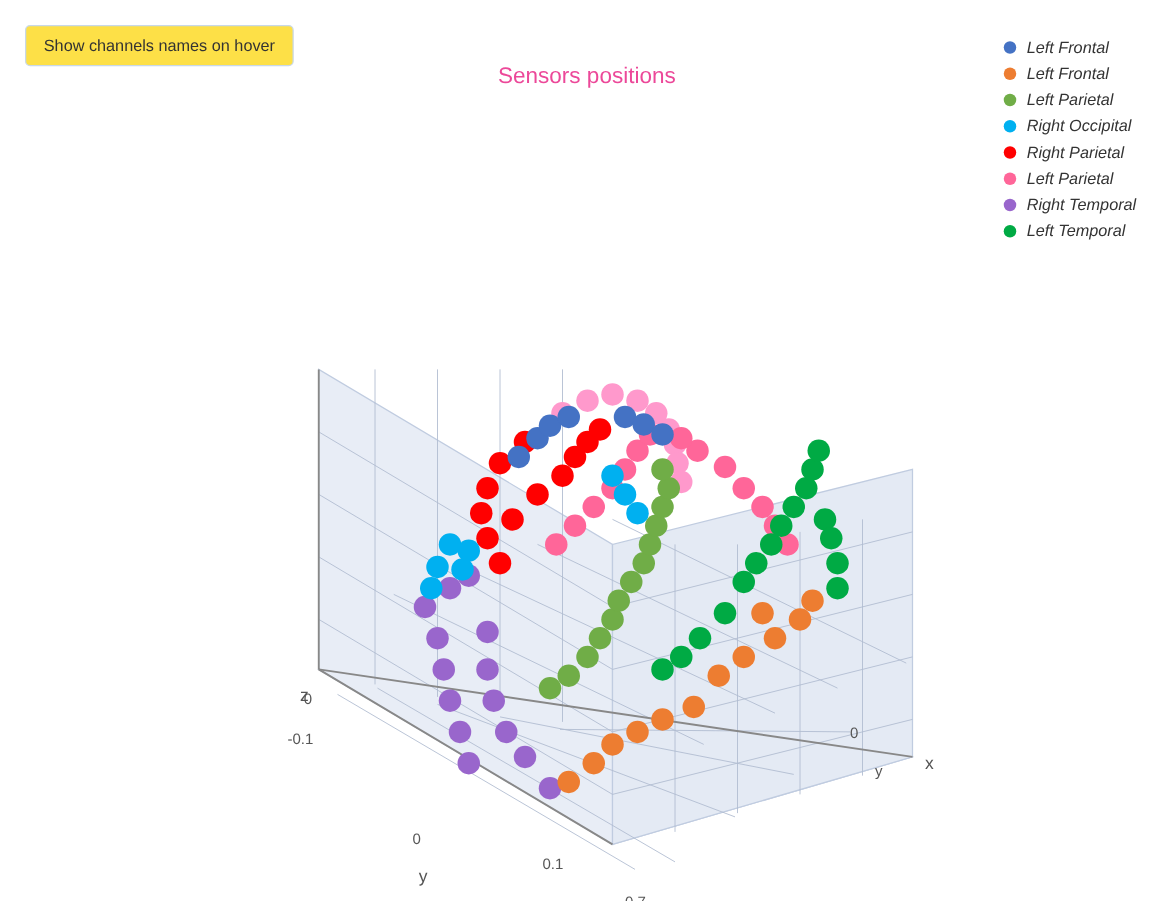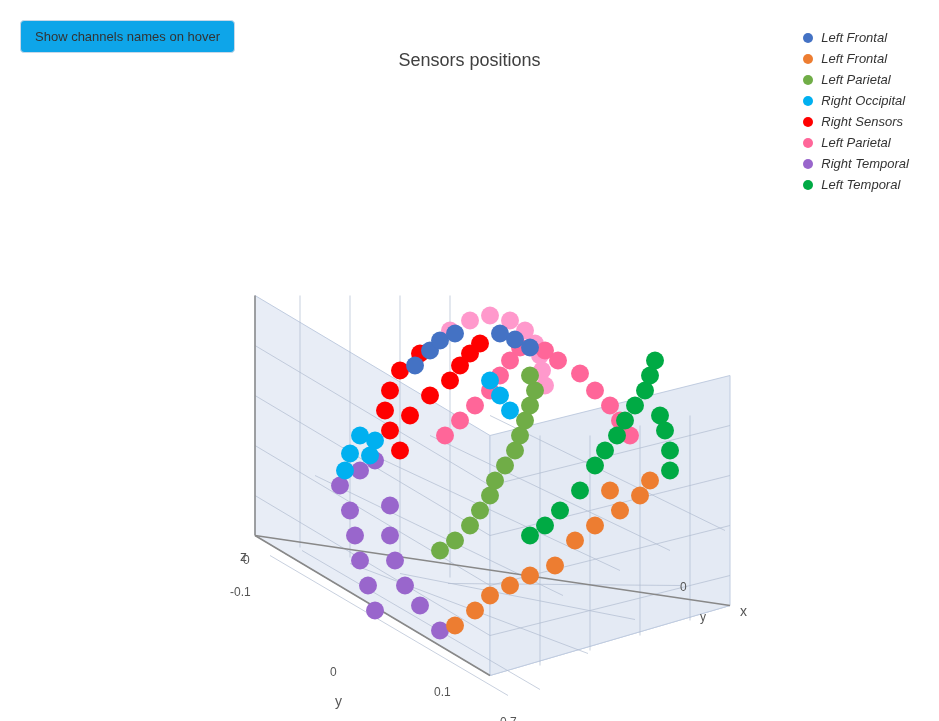--- a/index.html
+++ b/index.html
@@ -14,37 +14,37 @@
     .controls {
       position: absolute;
       top: 20px;
       left: 20px;
       display: flex;
       flex-direction: column;
       gap: 8px;
       z-index: 10;
     }
     .control-btn {
-      background: #0ea5e9;
+      background: #fde047;
       border: 1px solid #c8d8e8;
       border-radius: 4px;
       padding: 8px 14px;
       font-size: 13px;
       color: #333;
       cursor: pointer;
       text-align: center;
       white-space: nowrap;
     }
     .chart-title {
       position: absolute;
       top: 50px;
       left: 50%;
       transform: translateX(-50%);
       font-size: 18px;
-      color: #404040;
+      color: #ec4899;
       font-weight: normal;
     }
     .legend {
       position: absolute;
       top: 30px;
       right: 30px;
       display: flex;
       flex-direction: column;
       gap: 6px;
       font-style: italic;
@@ -95,21 +95,21 @@
     <div class="legend-item">
       <div class="legend-dot" style="background: rgb(112, 173, 71);"></div>
       <span>Left Parietal</span>
     </div>
     <div class="legend-item">
       <div class="legend-dot" style="background: rgb(0, 176, 240);"></div>
       <span>Right Occipital</span>
     </div>
     <div class="legend-item">
       <div class="legend-dot" style="background: rgb(255, 0, 0);"></div>
-      <span>Right Sensors</span>
+      <span>Right Parietal</span>
     </div>
     <div class="legend-item">
       <div class="legend-dot" style="background: rgb(255, 102, 153);"></div>
       <span>Left Parietal</span>
     </div>
     <div class="legend-item">
       <div class="legend-dot" style="background: rgb(153, 102, 204);"></div>
       <span>Right Temporal</span>
     </div>
     <div class="legend-item">

